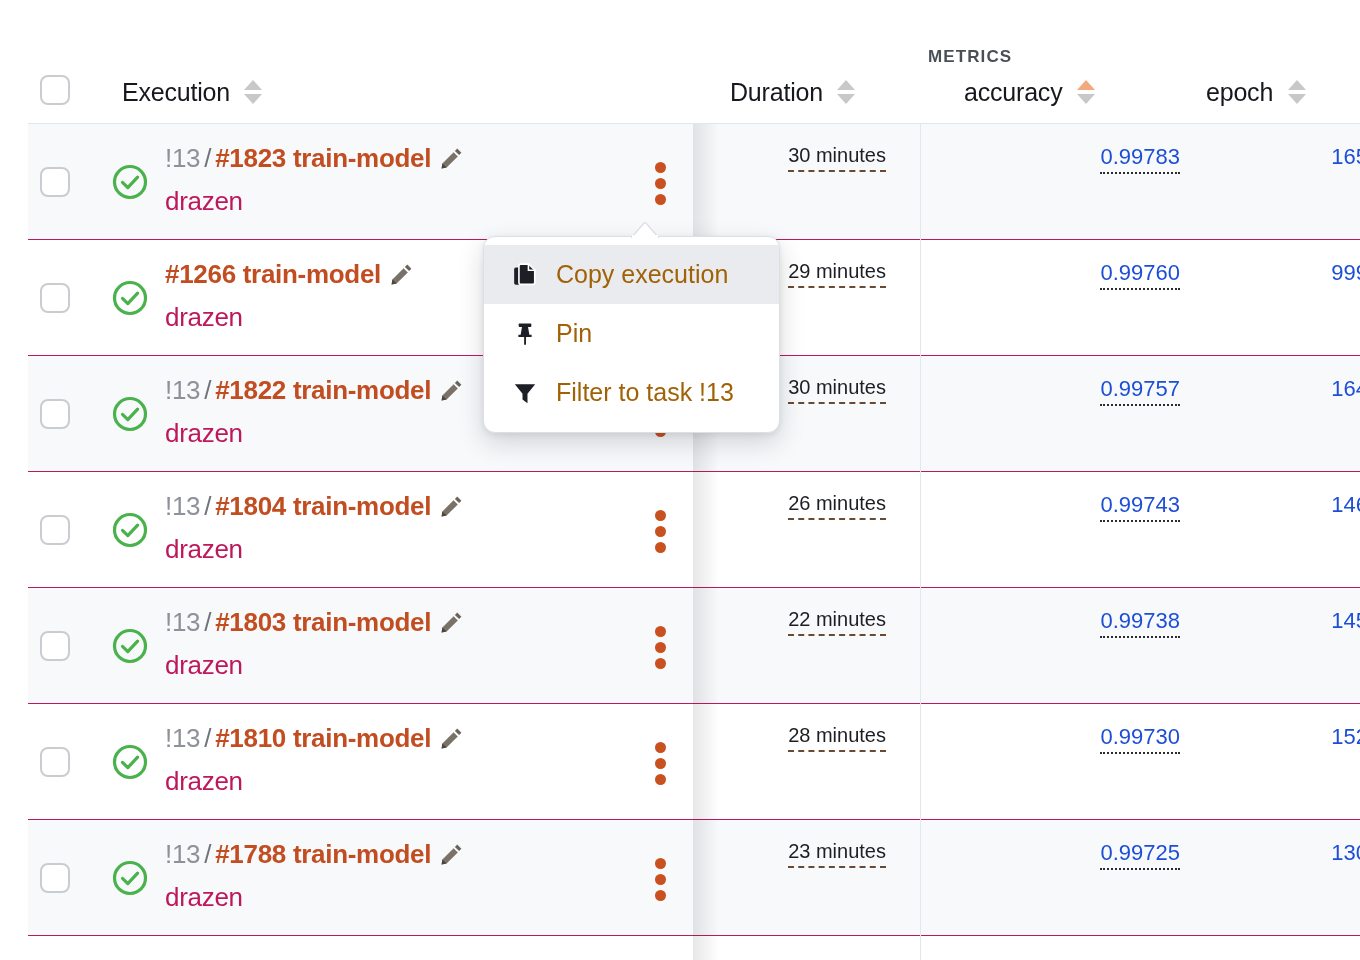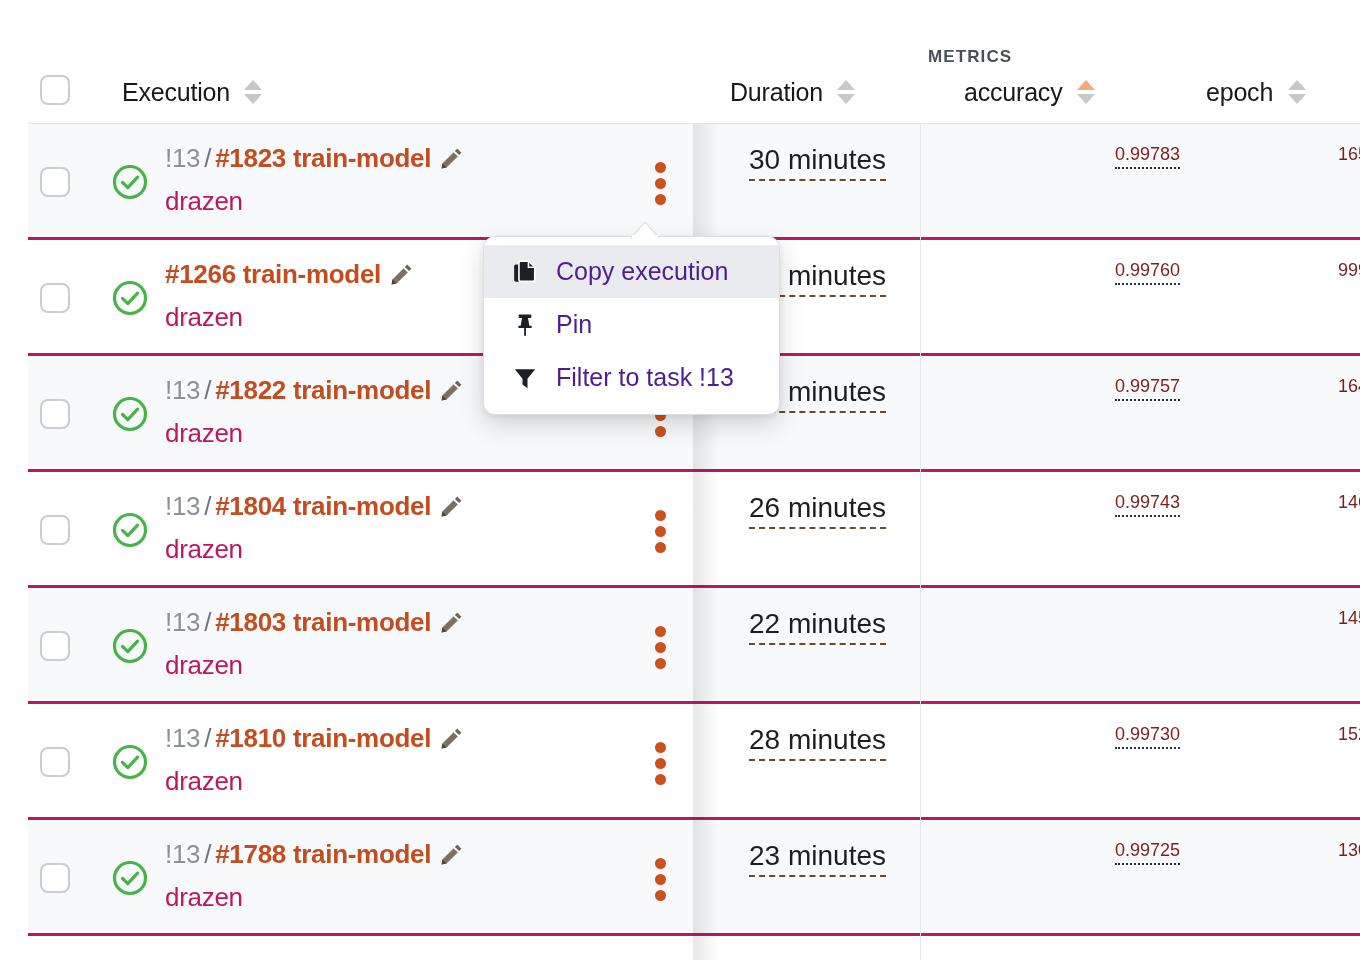--- a/index.html
+++ b/index.html
@@ -62,21 +62,21 @@
   
   .cb {
     width: 30px; height: 30px; border: 2px solid #c9ccd1;
     border-radius: 8px; background: #ffffff; cursor: pointer;
   }
 
   
   .tbody { position: absolute; left: 0; right: 0; top: 124px; bottom: 0; }
   .row {
     position: relative; height: 116px;
-    border-bottom: 3px solid #be185d;
+    border-bottom: 1px solid #be185d;
     background: #ffffff;
   }
   .row.alt { background: #f7f9fb; }
 
   .cell { position: absolute; }
 
   .cb-cell { left: 12px; top: 43px; }
 
   .status-icon { position: absolute; left: 84px; top: 40px; width: 36px; height: 36px; }
 
@@ -101,28 +101,28 @@
     width: 20px; height: 44px; cursor: pointer;
   }
   .kebab span {
     display: block; width: 11px; height: 11px; border-radius: 50%;
     background: #c9511f; margin: 0 auto 5px auto;
   }
   .kebab span:last-child { margin-bottom: 0; }
 
   .duration {
     position: absolute; right: 0; top: 20px;
-    font-size: 28px; color: #1c1e23; white-space: nowrap;
+    font-size: 20px; color: #1c1e23; white-space: nowrap;
     border-bottom: 2px dashed #6b4a32; padding-bottom: 3px;
     cursor: default;
   }
   .dur-wrap { position: absolute; left: 672px; width: 186px; }
 
   .metric {
-    position: absolute; font-size: 18px; color: #7f1d1d;
+    position: absolute; font-size: 22px; color: #1d4ed8;
     top: 20px; text-align: right; white-space: nowrap;
   }
   .metric .dotted {
     border-bottom: 2px dotted #2a2c31; padding-bottom: 3px;
   }
   .m-accuracy { left: 900px; width: 252px; }
   .m-epoch    { left: 1160px; width: 180px; }
 
   
   .freeze-shadow {
@@ -146,22 +146,22 @@
     background: #ffffff; border: 1px solid #dcdfe4; border-radius: 12px;
     box-shadow: 0 10px 26px rgba(20,24,31,0.16), 0 2px 6px rgba(20,24,31,0.08);
     z-index: 40; padding: 8px 0 10px 0; overflow: hidden;
   }
   .ctx-arrow {
     position: absolute; left: 631px; top: 222px; width: 28px; height: 16px;
     z-index: 41;
   }
   .ctx-item {
     display: flex; align-items: center; gap: 17px;
-    height: 53px; padding: 0 20px 0 27px;
-    font-size: 25px; color: #4c1d95; cursor: pointer;
+    height: 59px; padding: 0 20px 0 27px;
+    font-size: 25px; color: #a16207; cursor: pointer;
     white-space: nowrap;
   }
   .ctx-item.active { background: #e9ebee; }
   .ctx-ico { width: 28px; display: flex; justify-content: center; align-items: center; }
 </style>
 </head>
 <body>
 
 <div id="root">
 
@@ -316,20 +316,21 @@
               </svg></span></div>
           <div class="exec-user">drazen</div>
           <div class="kebab">
             <span></span>
             <span></span>
             <span></span>
           </div>
           <div class="dur-wrap">
             <div class="duration">22 minutes</div>
           </div>
+          <div class="metric m-accuracy"><span class="dotted">0.99738</span></div>
           <div class="metric m-epoch"><span>145</span></div>
         </div>
         <div class="row">
           <div class="cell cb-cell">
             <div class="cb"></div>
           </div>
           <div class="status-icon"><svg viewBox="0 0 36 36" width="36" height="36">
               <circle cx="18" cy="18" r="15.5" fill="none" stroke="#49b24b" stroke-width="3.2"></circle>
               <path d="M10.5 18.4 L15.8 23.6 L25.6 13.2" fill="none" stroke="#49b24b" stroke-width="3.2" stroke-linecap="round" stroke-linejoin="round"></path>
             </svg></div>

